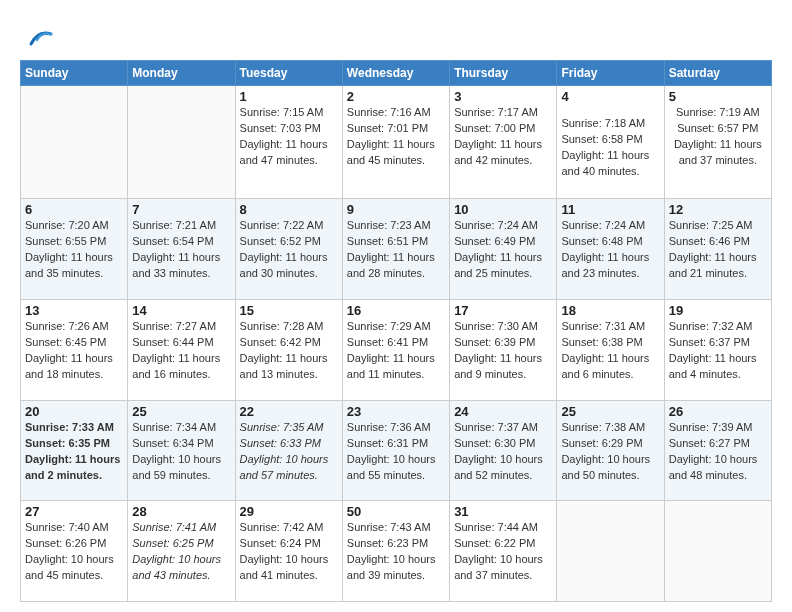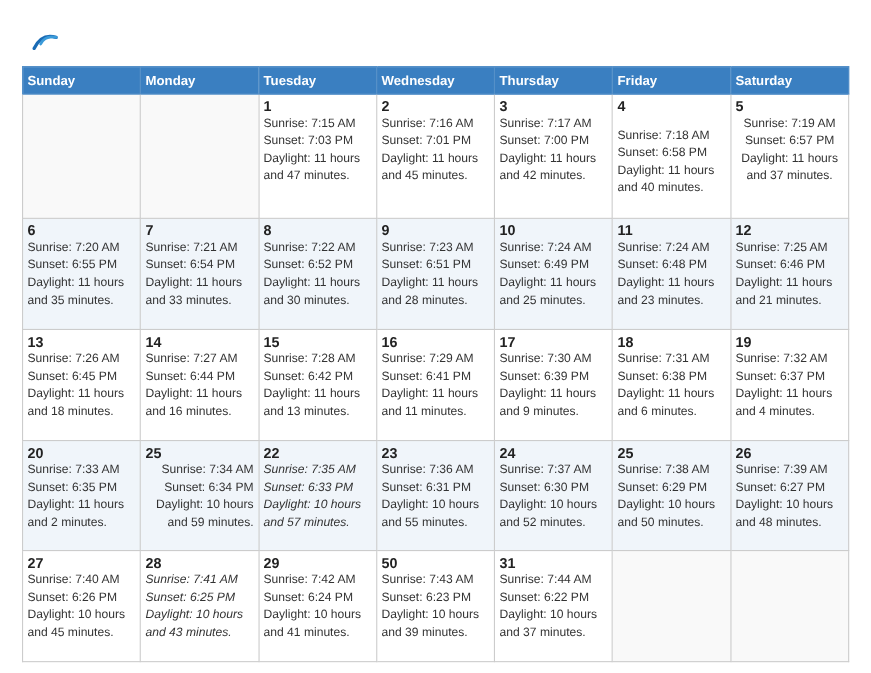--- a/index.html
+++ b/index.html
@@ -242,27 +242,27 @@
           <td>
             <span class="day-num">19</span>
             <div class="day-info" style="white-space: pre-line;">Sunrise: 7:32 AM
 Sunset: 6:37 PM
 Daylight: 11 hours and 4 minutes.</div>
           </td>
         </tr>
         <tr class="row-alt">
           <td>
             <span class="day-num">20</span>
-            <div class="day-info" style="white-space: pre-line;">Sunrise: 7:33 AM
+            <div class="day-info" style="white-space: pre-line; font-weight: bold;">Sunrise: 7:33 AM
 Sunset: 6:35 PM
 Daylight: 11 hours and 2 minutes.</div>
           </td>
           <td>
             <span class="day-num">25</span>
-            <div class="day-info" style="white-space: pre-line; text-align: right;">Sunrise: 7:34 AM
+            <div class="day-info" style="white-space: pre-line;">Sunrise: 7:34 AM
 Sunset: 6:34 PM
 Daylight: 10 hours and 59 minutes.</div>
           </td>
           <td>
             <span class="day-num">22</span>
             <div class="day-info" style="white-space: pre-line; font-style: italic;">Sunrise: 7:35 AM
 Sunset: 6:33 PM
 Daylight: 10 hours and 57 minutes.</div>
           </td>
           <td>

